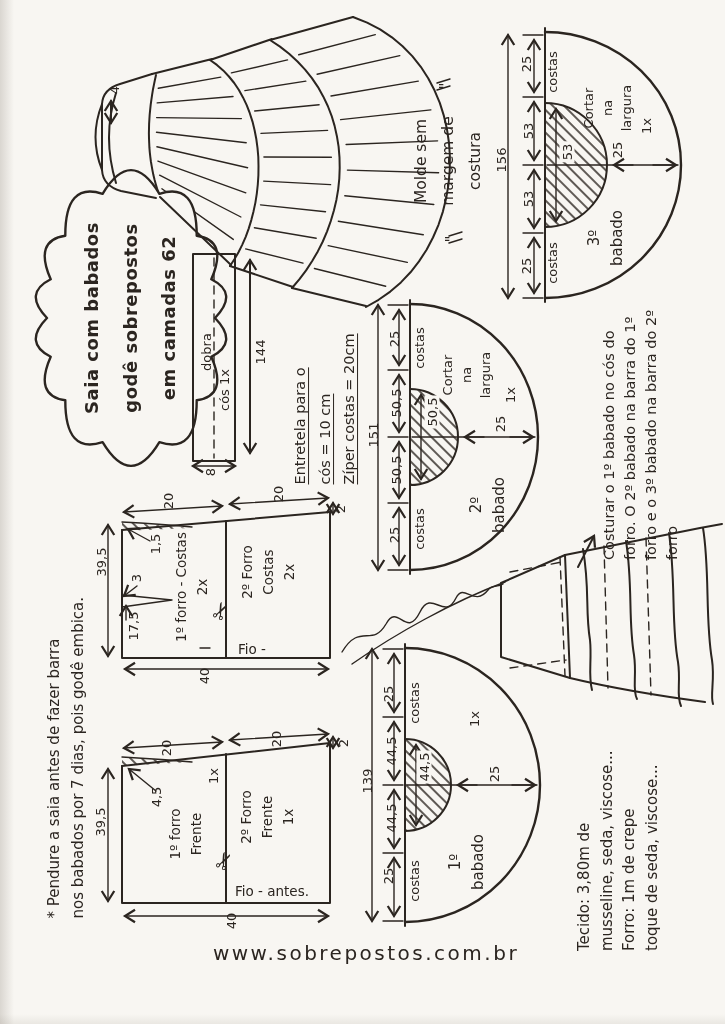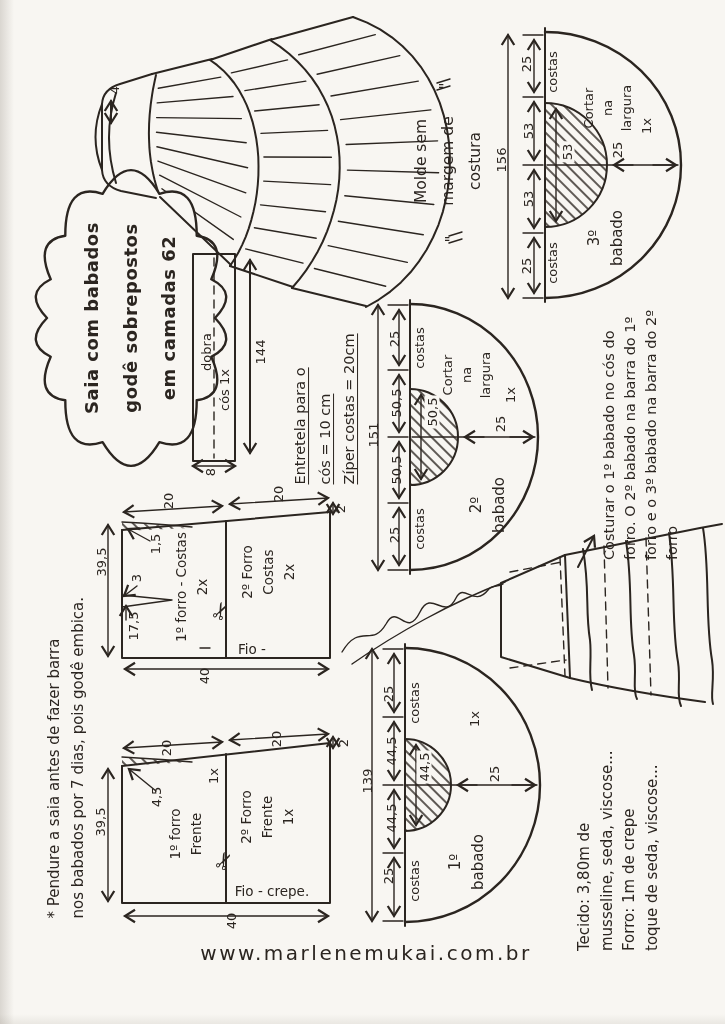--- a/index.html
+++ b/index.html
@@ -330,36 +330,36 @@
 <div class="blk piece" style="left:186px;top:834px;width:80px">
   <div>1º forro</div>
   <div>Frente</div>
 </div>
 <span class="lbl" style="left:213px;top:776px">1x</span>
 <div class="blk piece" style="left:267px;top:817px;width:80px">
   <div>2º Forro</div>
   <div>Frente</div>
   <div>1x</div>
 </div>
-<span class="lbl hz grain" style="left:272px;top:891px">Fio - crepe.</span>
+<span class="lbl hz grain" style="left:272px;top:891px">Fio - antes.</span>
 <span class="lbl" style="left:166px;top:748px">20</span>
 <span class="lbl" style="left:276px;top:739px">20</span>
 <span class="lbl" style="left:343px;top:743px">2</span>
 <span class="lbl" style="left:100px;top:822px">39,5</span>
 <span class="lbl" style="left:231px;top:921px">40</span>
 <span class="lbl" style="left:156px;top:797px">4,5</span>
 <span class="lbl scissors" style="left:224px;top:861px;transform:translate(-50%,-50%) rotate(-65deg)">✂</span>
 
 <div class="blk hang" style="left:66px;top:696px;width:445px">
   <div>* Pendure a saia antes de fazer barra</div>
   <div>nos babados por 7 dias, pois godê embica.</div>
 </div>
 
 <div class="blk fabric" style="left:618px;top:822px;width:258px">
   <div>Tecido: 3,80m de</div>
   <div>musseline, seda, viscose...</div>
   <div>Forro: 1m de crepe</div>
   <div>toque de seda, viscose...</div>
 </div>
 
-<span class="lbl hz site" style="left:366px;top:953px">www.marlenemukai.com.br</span>
+<span class="lbl hz site" style="left:366px;top:953px">www.sobrepostos.com.br</span>
 
 </div>
 
 </body></html>

